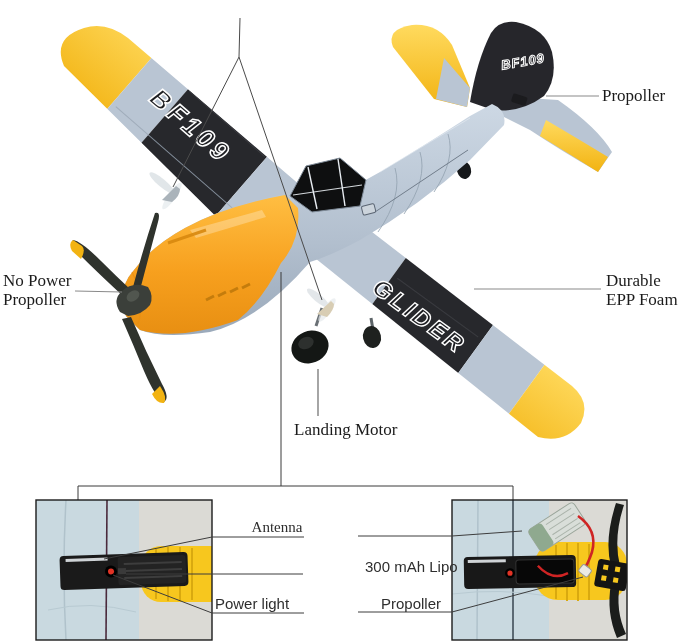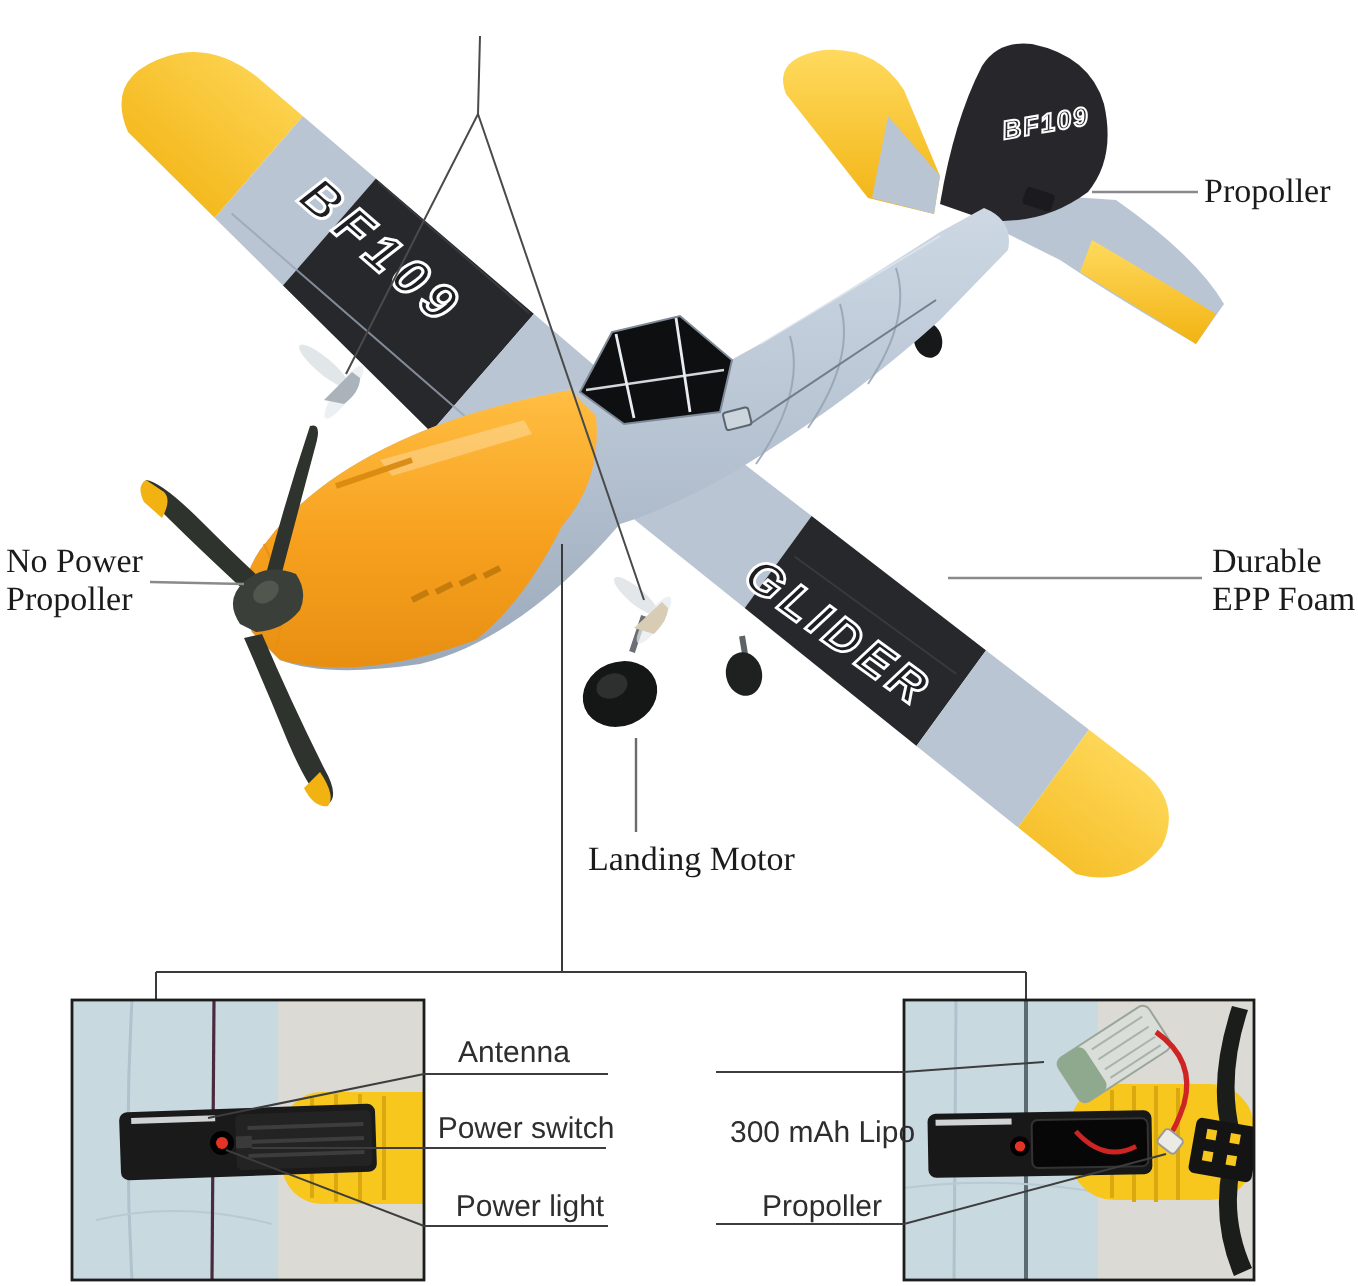--- a/index.html
+++ b/index.html
@@ -274,18 +274,17 @@
     <div>EPP Foam</div>
   </div>
 
   <div class="callout-label" style="left:3px;top:271px;">
     <div>No Power</div>
     <div>Propoller</div>
   </div>
 
   <div class="callout-label" style="left:294px;top:420px;">Landing Motor</div>
 
-  <div class="inset-label" style="left:212px;top:519px;width:90px;">Antenna</div>
-  <div class="inset-label" style="left:208px;top:557px;width:110px;">Power switch</div>
-  <div class="inset-label" style="left:215px;top:596px;width:100px;">Power light</div>
+  <div class="inset-label" style="left:232px;top:519px;width:90px;font-family:Liberation Serif, serif;">Antenna</div>
+  <div class="inset-label" style="left:202px;top:596px;width:100px;">Power light</div>
   <div class="inset-label" style="left:365px;top:519px;width:92px;margin-top:40px;">300 mAh Lipo</div>
   <div class="inset-label" style="left:365px;top:596px;width:92px;">Propoller</div>
 </div>
 
 </body></html>

